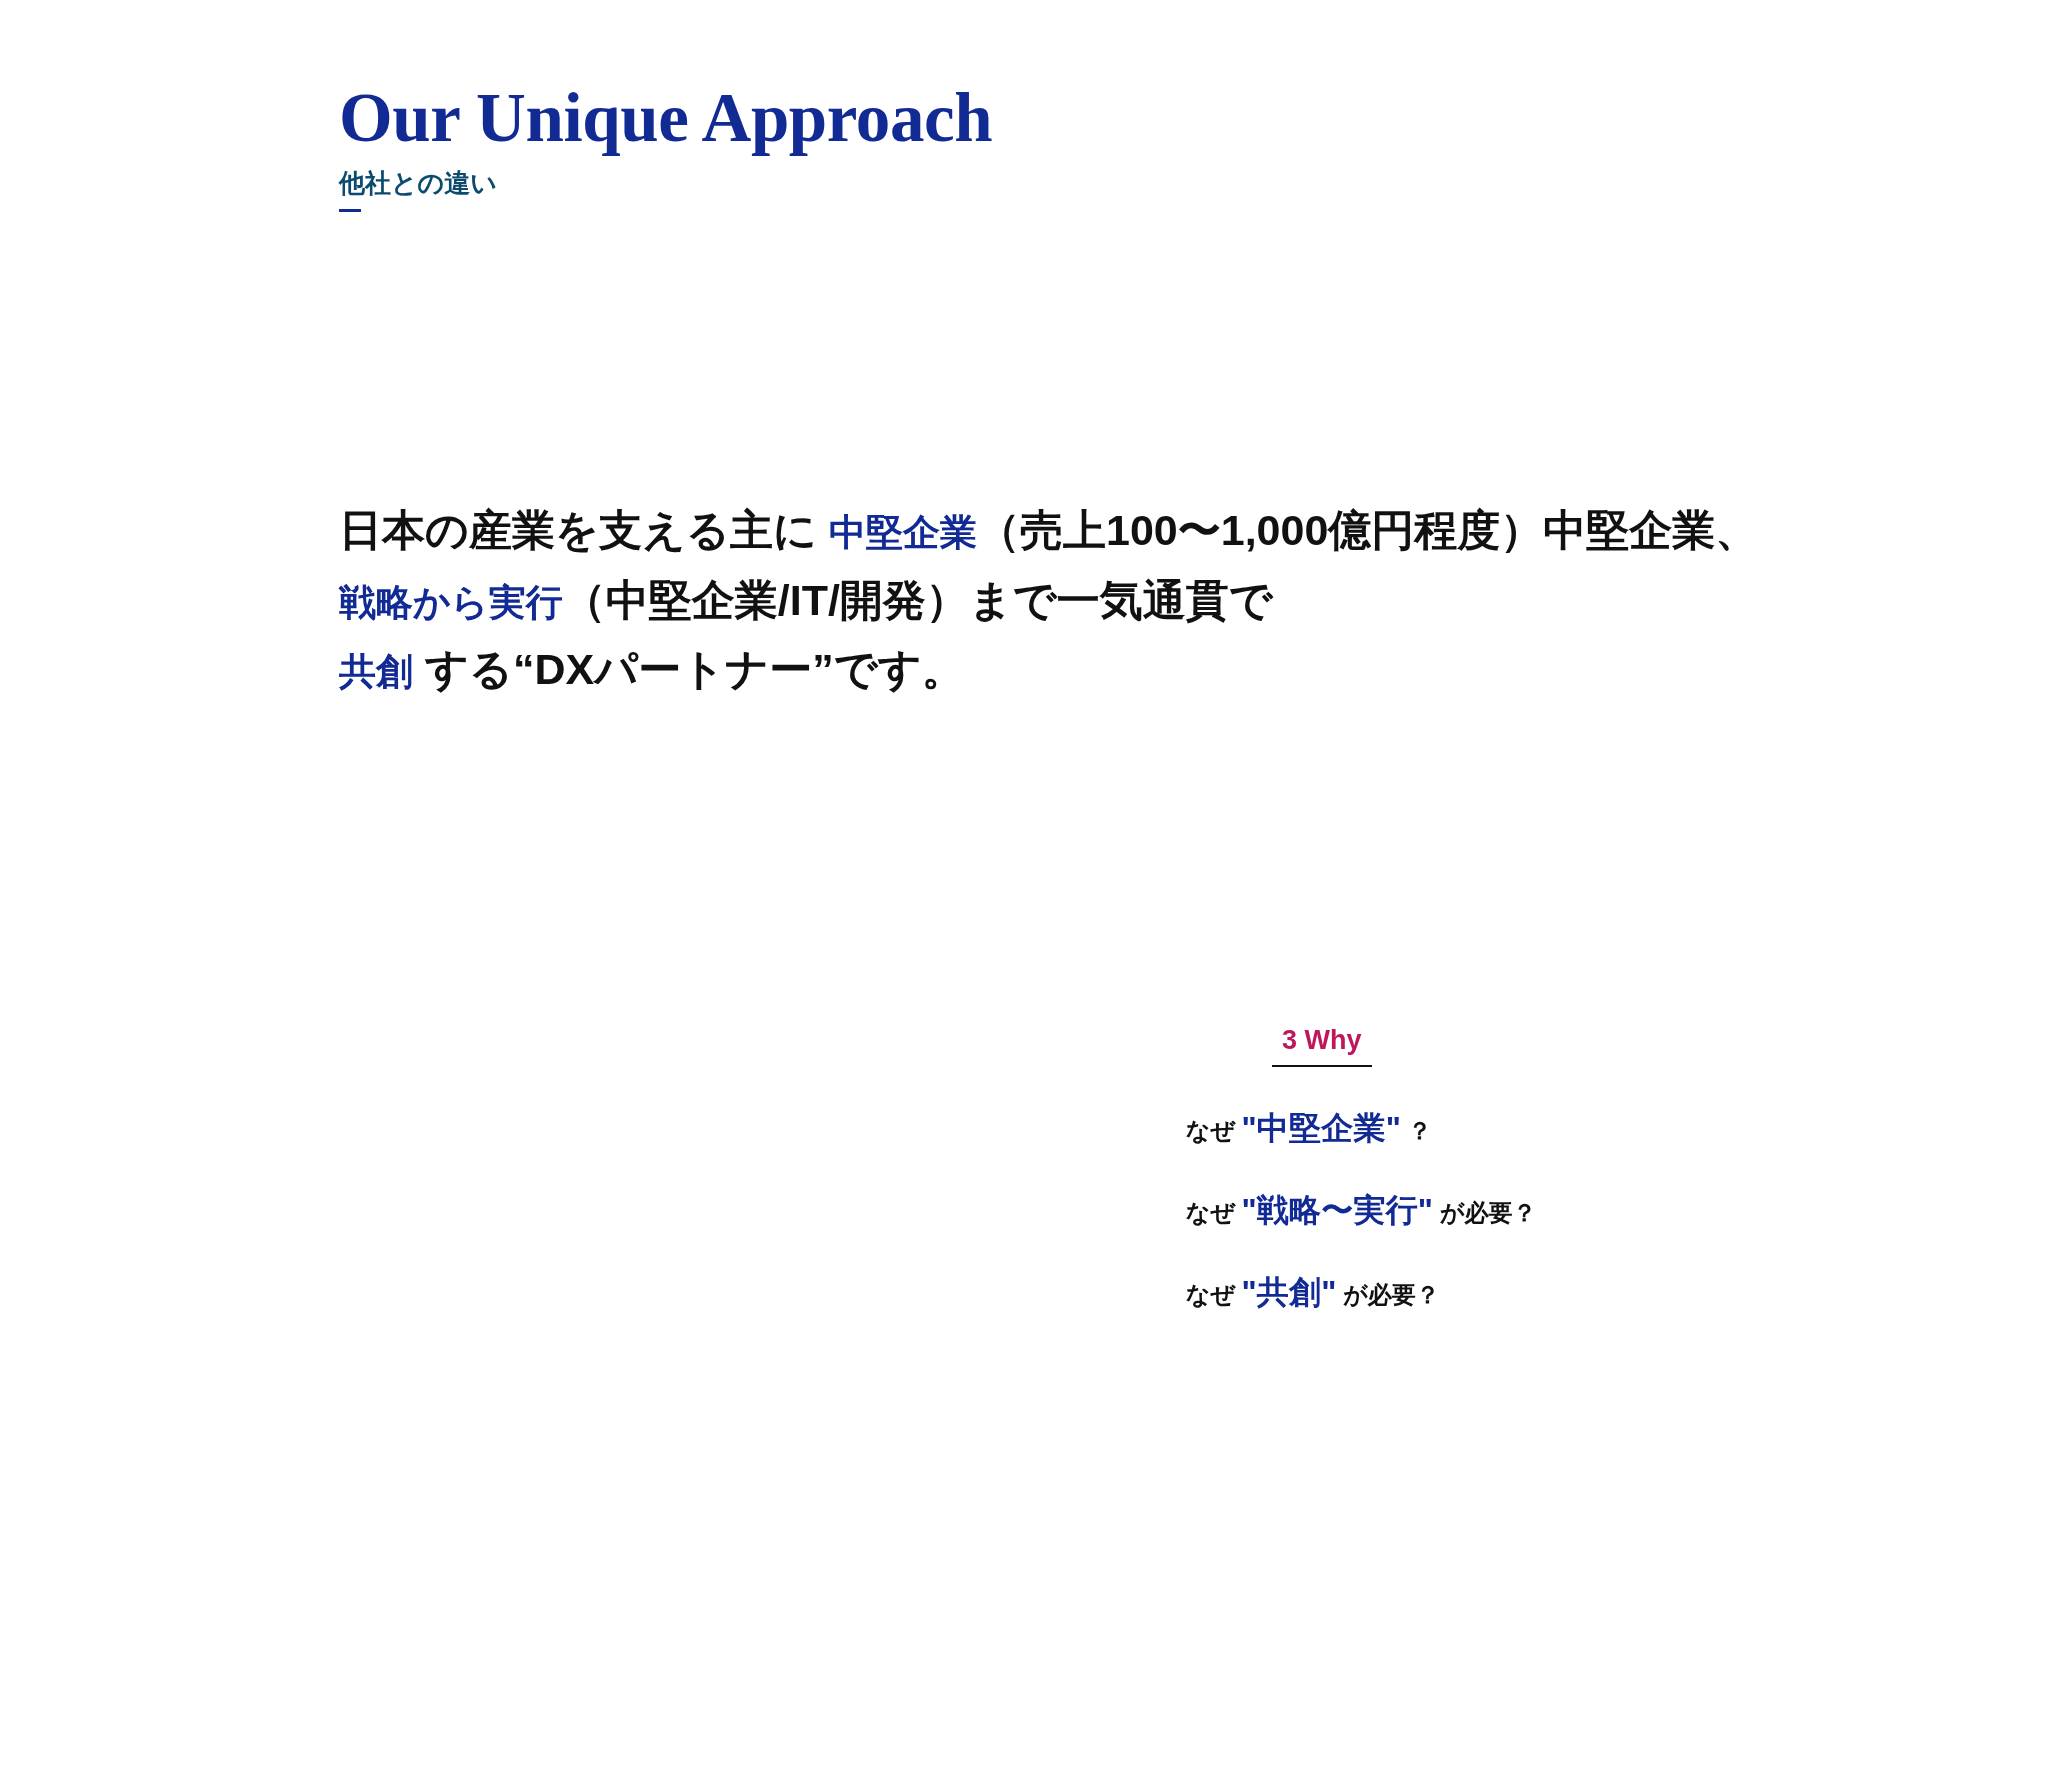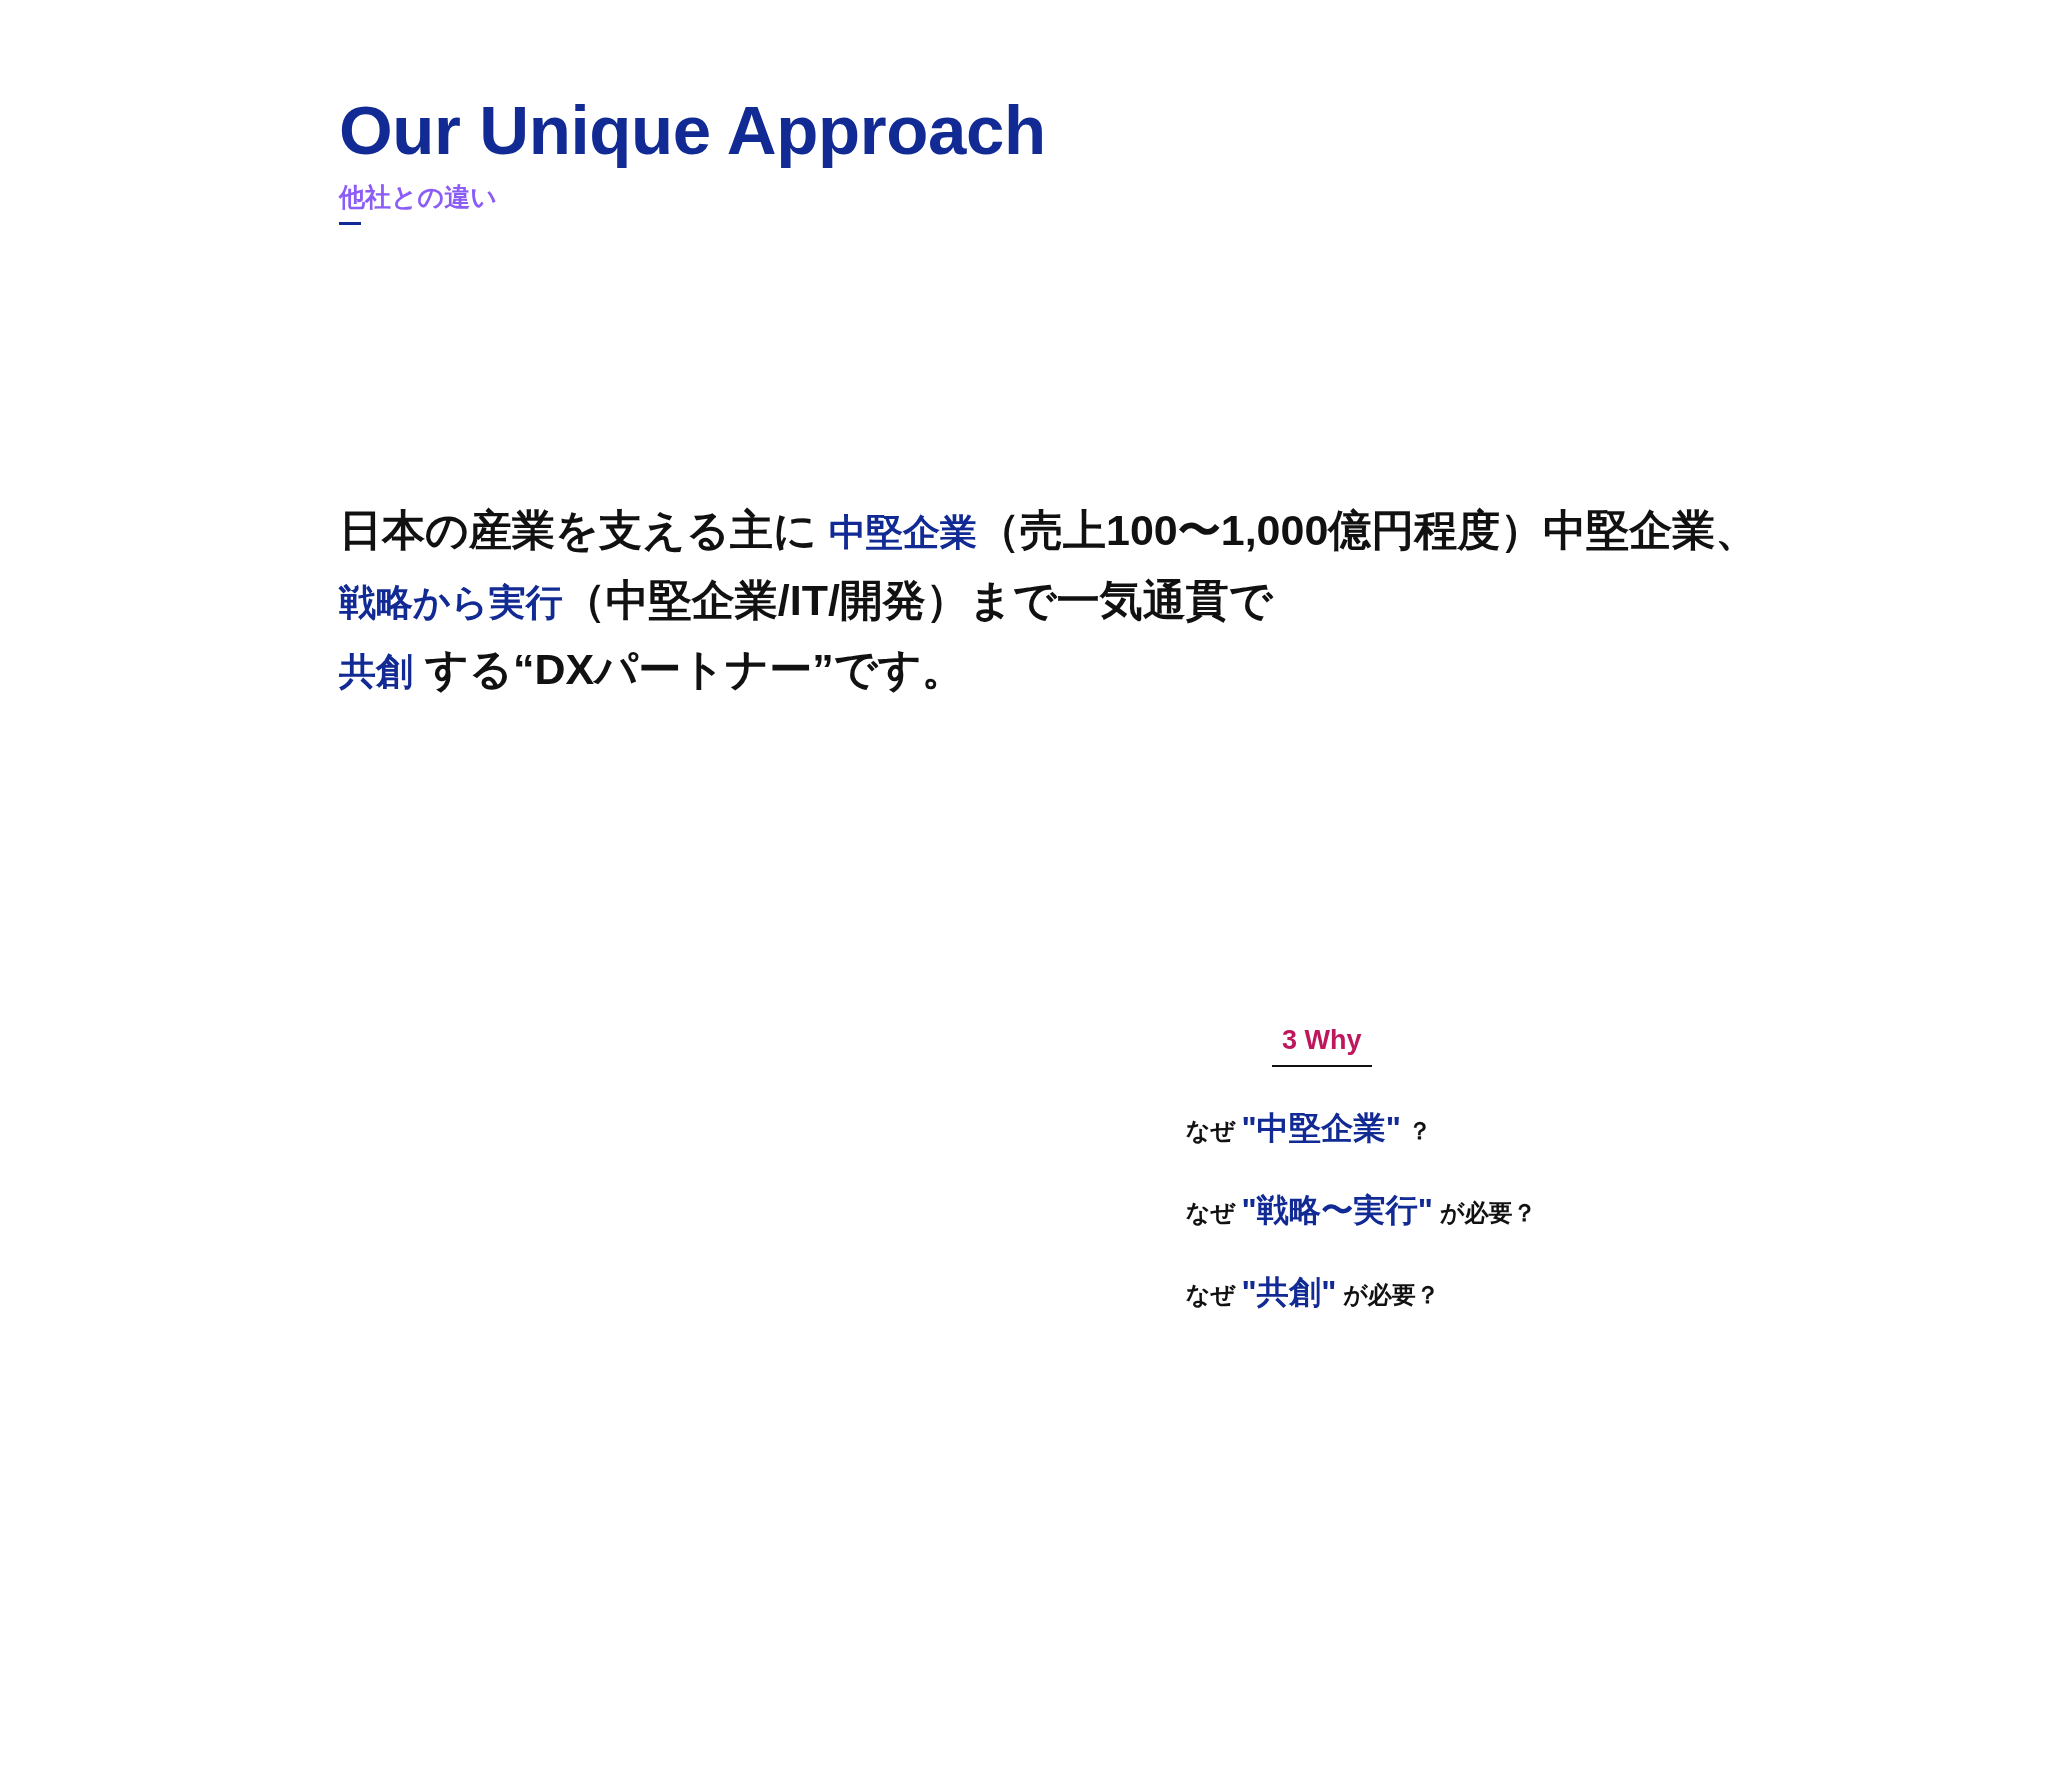--- a/index.html
+++ b/index.html
@@ -13,34 +13,35 @@
     font-family: "Liberation Sans", "DejaVu Sans", sans-serif;
     color: #111111;
     position: relative;
     overflow: hidden;
   }
 
   
   .slide-header {
     position: absolute;
     left: 339px;
-    top: 95px;
+    top: 82px;
+    font-family: Liberation Serif, serif;
   }
   .slide-title {
     font-size: 69px;
     font-weight: 700;
     color: #122a94;
     letter-spacing: -0.4px;
     line-height: 1.05;
     white-space: nowrap;
   }
   .slide-subtitle {
     font-size: 26px;
     font-weight: 700;
-    color: #8b5cf6;
+    color: #0c4a6e;
     margin-top: 15.7px;
     line-height: 1.1;
     white-space: nowrap;
   }
   .title-rule {
     margin-top: 10.7px;
     width: 22px;
     height: 2.9px;
     background: #122a94;
   }

